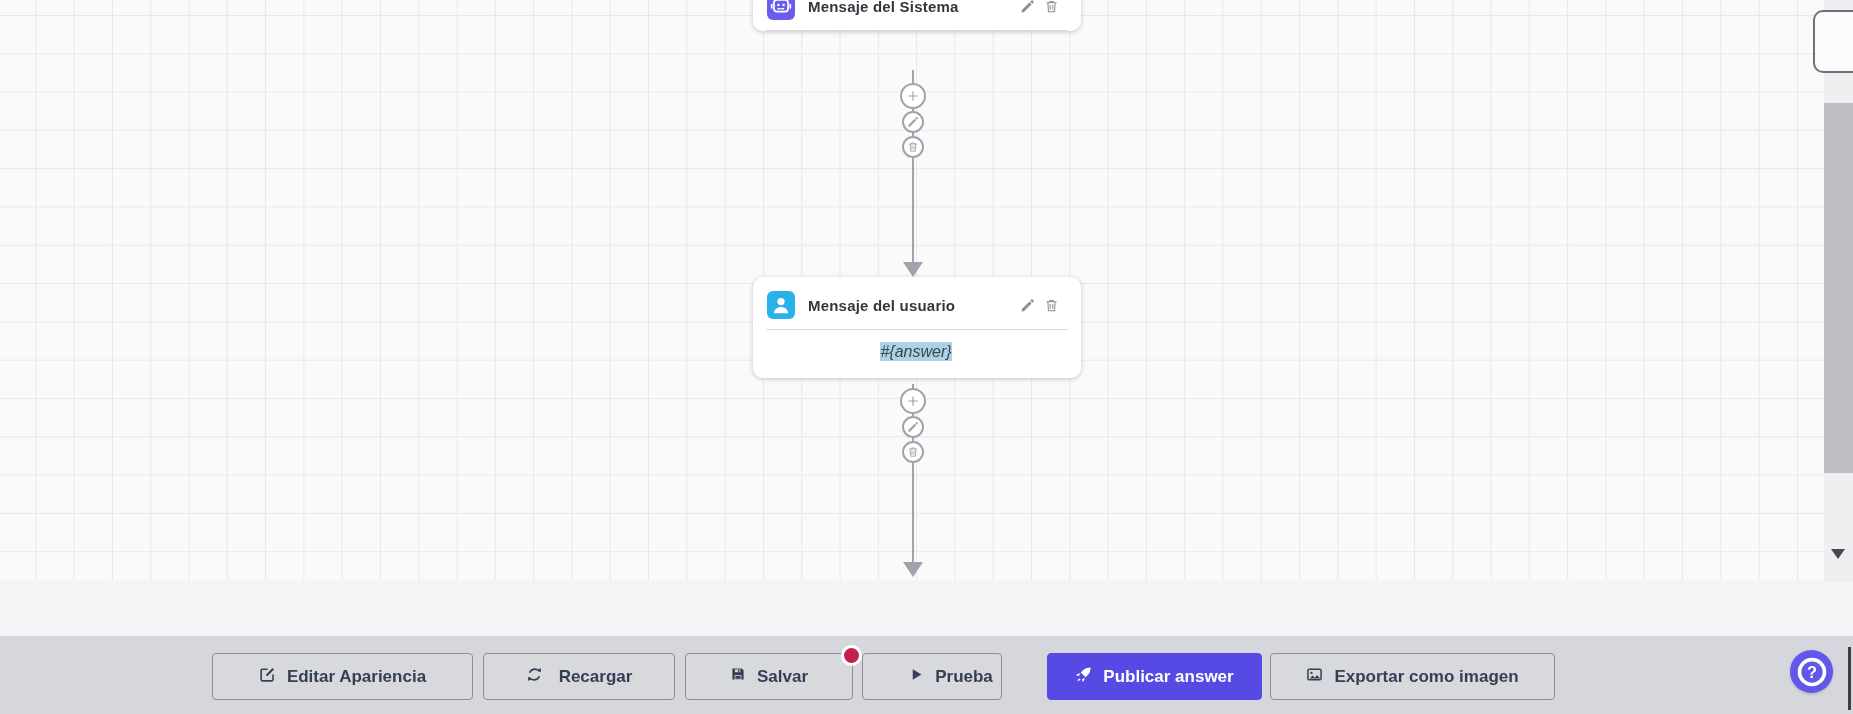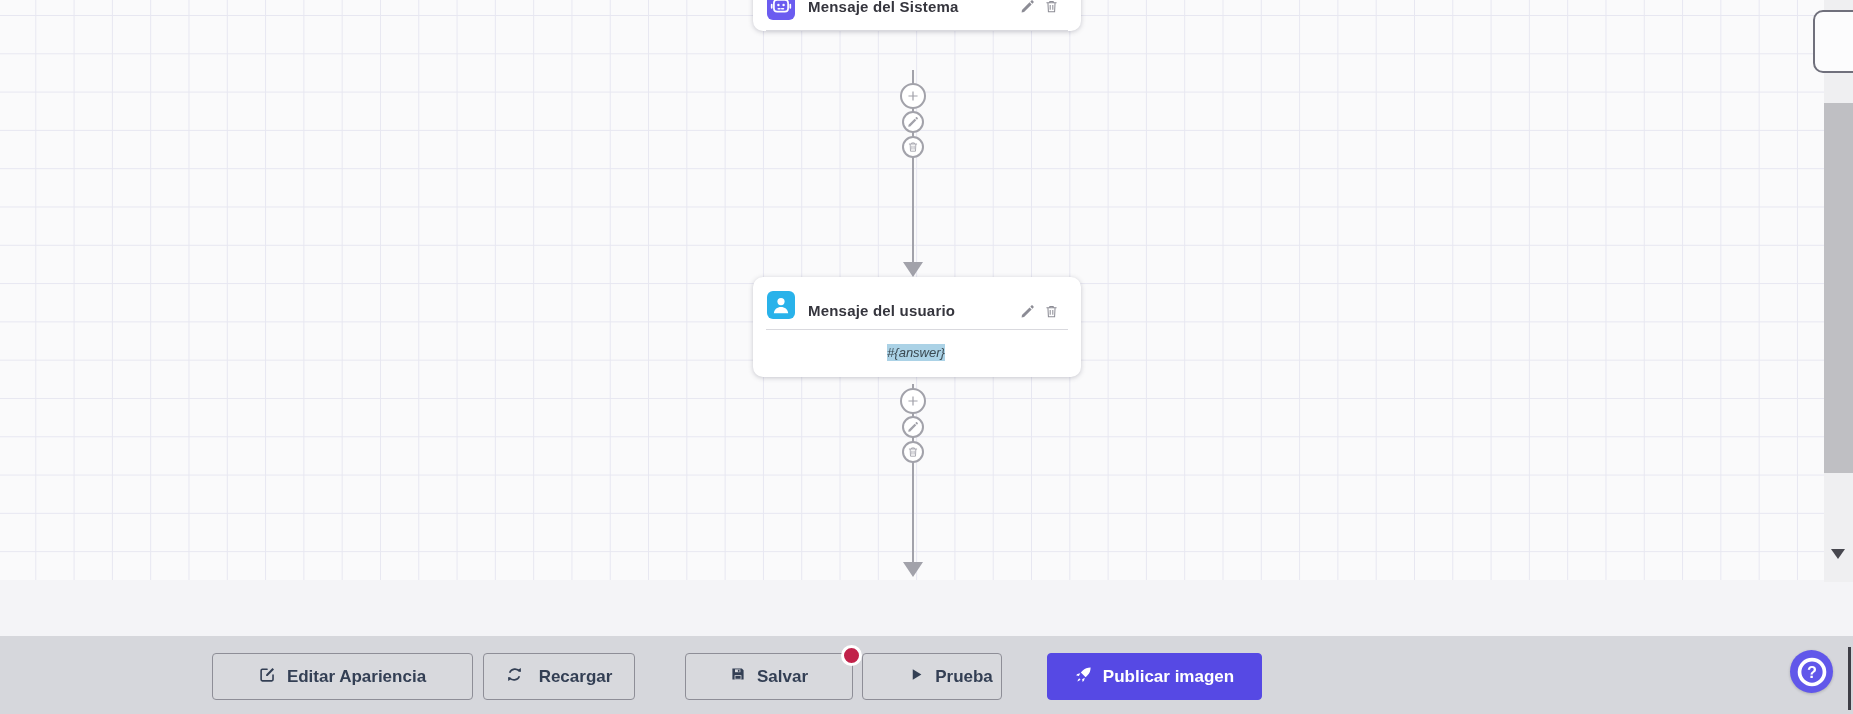--- a/index.html
+++ b/index.html
@@ -24,21 +24,21 @@
   }
   .node-header { display:flex; align-items:center; gap:13px; padding:12px 22px 10px 14px; }
   .node-icon { width:28px; height:28px; border-radius:6px; flex:0 0 28px;
     display:flex; align-items:center; justify-content:center; }
   .node-title { font-size:15px; font-weight:bold; color:#35353d; letter-spacing:.2px; }
   .node-actions { margin-left:auto; display:flex; align-items:center; gap:9px; color:#8c8c95; }
   .node-actions svg { display:block; cursor:pointer; }
   .node-divider { height:1px; background:#d9d9de; margin:0 13px; }
   .node-body { padding:13px 16px 17px 14px; font-size:15px; color:#55555d; }
   .node-body.centered { text-align:center; }
-  .var-highlight { background:#abd2e6; font-style:italic; color:#39474f; font-size:13px; padding:1px 0;text-align:center; }
+  .var-highlight { background:#abd2e6; font-style:italic; color:#39474f; font-size:16px; padding:1px 0;text-align:center; }
 
   #node-system { left:753px; top:-20px; }
   #node-user   { left:753px; top:277px; }
 
   
   .conn-line { position:absolute; width:2px; background:#a2a2aa; left:912px; z-index:1; }
   .conn-arrow { position:absolute; left:903px; width:0; height:0; z-index:1;
     border-left:10px solid transparent; border-right:10px solid transparent;
     border-top:15px solid #a2a2aa; }
   .conn-btn { position:absolute; background:#fff; border:2px solid #a2a2aa; border-radius:50%;
@@ -59,21 +59,21 @@
   .toolbar { position:absolute; left:0; top:636px; width:1853px; height:78px; background:#d6d7dc; }
   .tb-btn {
     position:absolute; top:17px; height:47px; display:flex; align-items:center; justify-content:center;
     gap:11px; background:#d8d9dd; border:1px solid #8e8e97; border-radius:4px;
     font-family:"Liberation Sans", sans-serif; font-size:17px; font-weight:bold; color:#333f54;
     cursor:pointer; padding:0 10px;
   }
   .tb-btn svg { flex:0 0 auto; }
   .tb-btn.primary { background:#5649e4; border:1px solid #5649e4; color:#ffffff; }
   #btn-editar   { left:212px;  width:261px; }
-  #btn-recargar { left:483px;  width:152px;gap:16px; }
+  #btn-recargar { left:483px;  width:192px;gap:16px; }
   #btn-salvar   { left:685px;  width:168px; }
   #btn-prueba   { left:862px;  width:140px;padding-left:48px; }
   #btn-publicar { left:1047px; width:215px; }
   #btn-exportar { left:1270px; width:285px; }
   .badge-dot { position:absolute; left:841px; top:645px; width:21px; height:21px; border-radius:50%;
     background:#c1224a; border:3px solid #ffffff; z-index:6; }
 
   .help-fab { position:absolute; left:1790px; top:650px; width:43px; height:43px; border-radius:50%;
     background:#6157ea; display:flex; align-items:center; justify-content:center; z-index:6;
     box-shadow:0 1px 3px rgba(0,0,0,.2); cursor:pointer; }
@@ -133,21 +133,21 @@
         <path d="M2.1 11.7l-.4 2.6 2.6-.4 8.1-8.1-2.2-2.2zM11 2.8l2.2 2.2 1.1-1.1c.4-.4.4-1 0-1.4l-.8-.8c-.4-.4-1-.4-1.4 0z"></path>
       </svg>
     </div>
     <div class="conn-btn small" style="left:902px; top:136px;">
       <svg width="12" height="12" viewBox="0 0 16 16" fill="none" stroke="currentColor" stroke-width="1.2">
         <path d="M2.6 4h10.8M6.2 4V2.6h3.6V4M4.2 4l.5 9.6h6.6l.5-9.6M6.6 6.3v5.1M9.4 6.3v5.1"></path>
       </svg>
     </div>
 
     <div class="node" id="node-user">
-      <div class="node-header" style="padding-top:14px;align-items:flex-end;">
+      <div class="node-header" style="padding-top:14px;">
         <div class="node-icon" style="background:#29b2ea">
           <svg width="24" height="24" viewBox="0 0 24 24">
             <circle cx="12" cy="8.6" r="3.6" fill="#fff"></circle>
             <path d="M4.8 20.2c.6-4.2 3.4-6.3 7.2-6.3s6.6 2.1 7.2 6.3z" fill="#fff"></path>
           </svg>
         </div>
         <div class="node-title">Mensaje del usuario</div>
         <div class="node-actions">
           <span>
             <svg width="15" height="15" viewBox="0 0 16 16" fill="#8c8c95">
@@ -240,23 +240,33 @@
     </button>
 
     <button class="tb-btn primary" id="btn-publicar">
       <span>
         <svg width="17" height="17" viewBox="0 0 16 16" fill="#ffffff">
           <path d="M14.7 1.3c-3 0-5.6 1-7.4 2.9L5.5 6 10 10.5l1.8-1.8c1.9-1.8 2.9-4.4 2.9-7.4z"></path>
           <path d="M5 6.8l-2.7.7L1 8.8l2.6.5zM9.2 11l-.7 2.7L7.2 15l-.5-2.6z"></path>
           <path d="M4.3 11.7c-.9.2-1.8 1.5-2 2.8 1.3-.2 2.6-1.1 2.8-2z"></path>
         </svg>
       </span>
-      <span>Publicar imagen</span>
-    </button>
-
+      <span>Publicar answer</span>
+    </button>
+
+    <button class="tb-btn" id="btn-exportar">
+      <span>
+        <svg width="17" height="17" viewBox="0 0 16 16">
+          <rect x="1.8" y="3" width="12.4" height="10" rx="1.2" fill="none" stroke="#333f54" stroke-width="1.4"></rect>
+          <circle cx="5.2" cy="6.4" r="1.1" fill="#333f54"></circle>
+          <path d="M3.4 11.8l2.8-2.8 2 2 2.2-2.2 2.8 2.8v.2H3.4z" fill="#333f54"></path>
+        </svg>
+      </span>
+      <span>Exportar como imagen</span>
+    </button>
   </div>
 
   <div class="badge-dot"></div>
 
   <div class="help-fab">
     <svg width="34" height="34" viewBox="0 0 24 24">
       <circle cx="12" cy="12" r="8.8" fill="none" stroke="#ffffff" stroke-width="2.6"></circle>
       <text x="12" y="16.1" text-anchor="middle" font-size="11.5" font-weight="bold" fill="#ffffff" font-family="Liberation Sans, sans-serif">?</text>
     </svg>
   </div>

